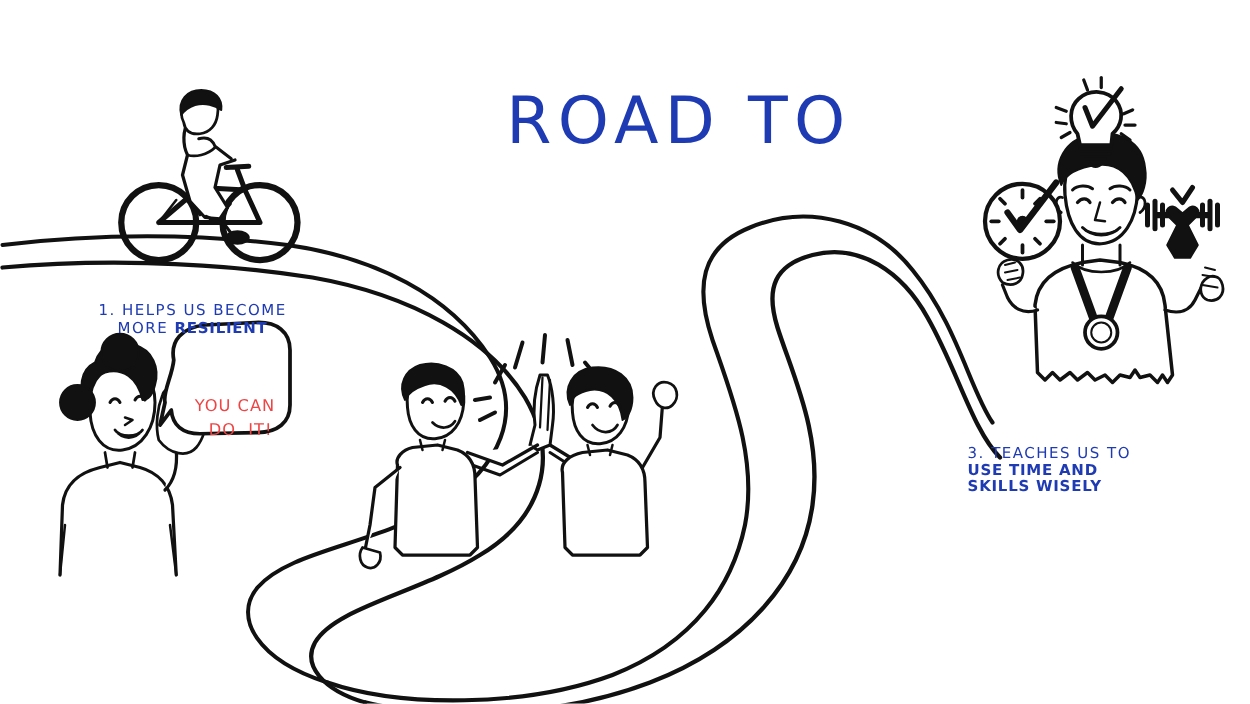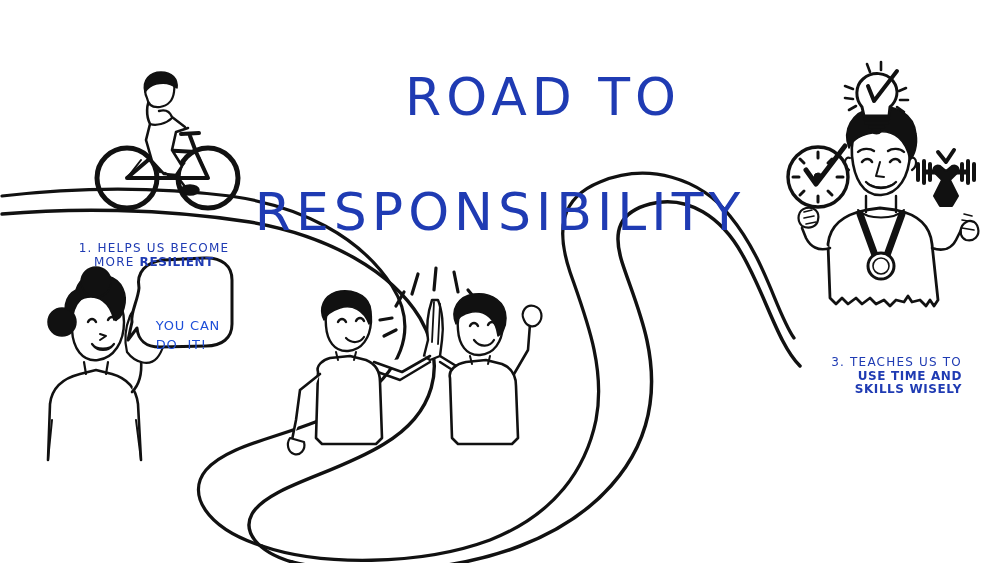--- a/index.html
+++ b/index.html
@@ -63,30 +63,30 @@
   }
   #label2 {
     left: 560px;
     top: 466px;
     text-align: center;
     width: 212px;
   }
   #label3 {
     left: 754px;
     top: 342px;
-    text-align: right;
+    text-align: left;
     width: 208px;
   }
   .bubble-text {
     position: absolute;
-    color: #1d4ed8;
+    color: #ef4444;
     font-family: "DejaVu Sans", sans-serif;
     font-size: 13px;
     letter-spacing: 0.8px;
-    text-align: left;
+    text-align: right;
     line-height: 1.5;
     white-space: pre;
   }
   #bubbletext {
     left: 136px;
     top: 296px;
     width: 82px;
   }
 </style>
 </head>
@@ -323,21 +323,20 @@
                  C956,164 960,168 958,172 L950,180 L958,196 L952,206
                  L940,206 L934,196 L942,180 Z" fill="#111111" stroke-width="2"></path>
         <path d="M938,152 L946,162 L954,150" stroke-width="4" fill="none"></path>
       </g>
 
     </g>
   </svg>
 
   <div class="txt" id="title">
     <span>ROAD TO</span>
-    <span class="line2">RESPONSIBILITY</span>
   </div>
 
   <div class="txt label" id="label1">
     <span>1. HELPS US BECOME</span>
     <span>MORE </span><b>RESILIENT</b>
   </div>
 
 
   <div class="txt label" id="label3">
     <span>3. TEACHES US TO</span>

